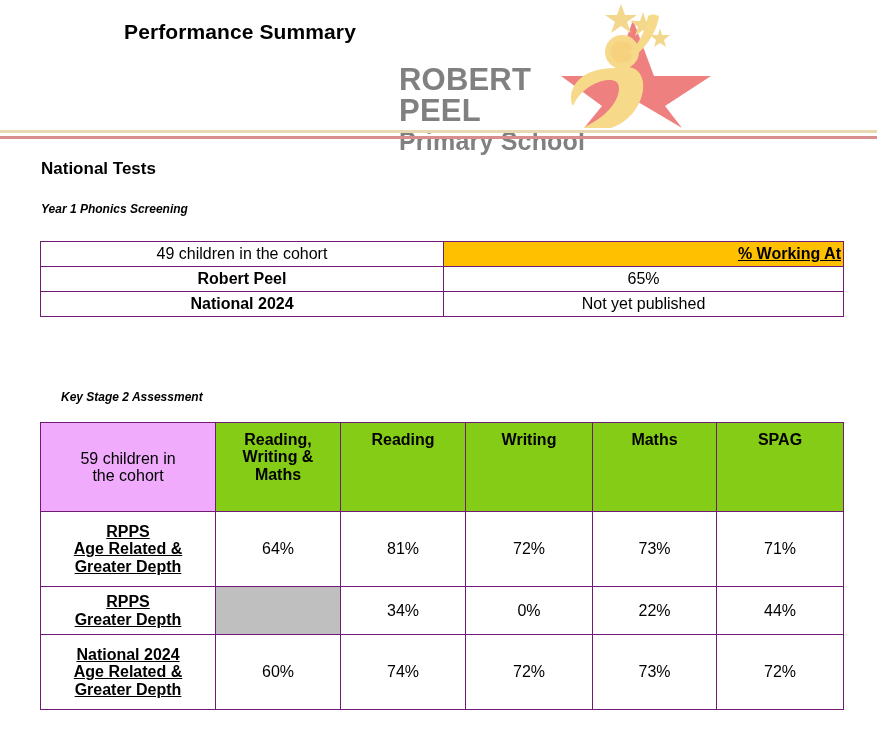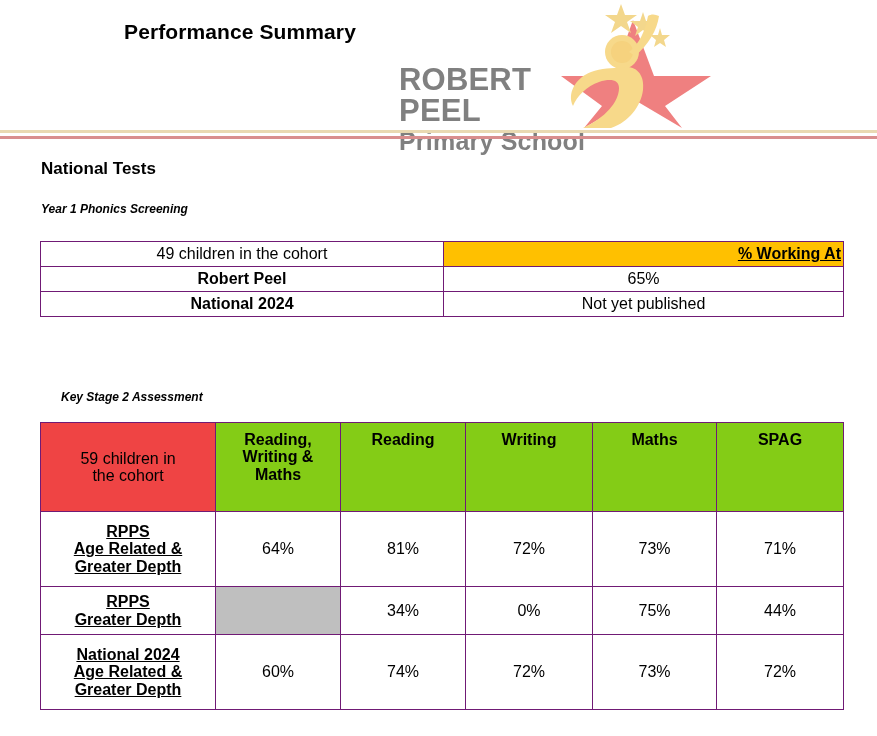--- a/index.html
+++ b/index.html
@@ -143,21 +143,21 @@
 
   
   #table-ks2 {
     left: 40px;
     top: 422px;
     width: 803px;
   }
   #table-ks2 td.hdr-cohort {
     height: 80px;
     font-weight: normal;
-    background: #ef4444;
+    background: #f0abfc;
   }
   #table-ks2 td.hdr-gold {
     height: 80px;
     background: #84cc16;
     font-weight: bold;
     vertical-align: top;
     padding-top: 8px;
   }
   #table-ks2 td.rowlabel { font-weight: bold; text-decoration: underline; }
   #table-ks2 td.value    { font-weight: normal; }
@@ -281,21 +281,21 @@
     </tr>
 
     <tr class="r-short">
       <td class="rowlabel">
         <span>RPPS</span><br>
         <span>Greater Depth</span>
       </td>
       <td class="value greyed"></td>
       <td class="value">34%</td>
       <td class="value">0%</td>
-      <td class="value">75%</td>
+      <td class="value">22%</td>
       <td class="value">44%</td>
     </tr>
 
     <tr class="r-tall">
       <td class="rowlabel">
         <span>National 2024</span><br>
         <span>Age Related &amp;</span><br>
         <span>Greater Depth</span>
       </td>
       <td class="value">60%</td>

